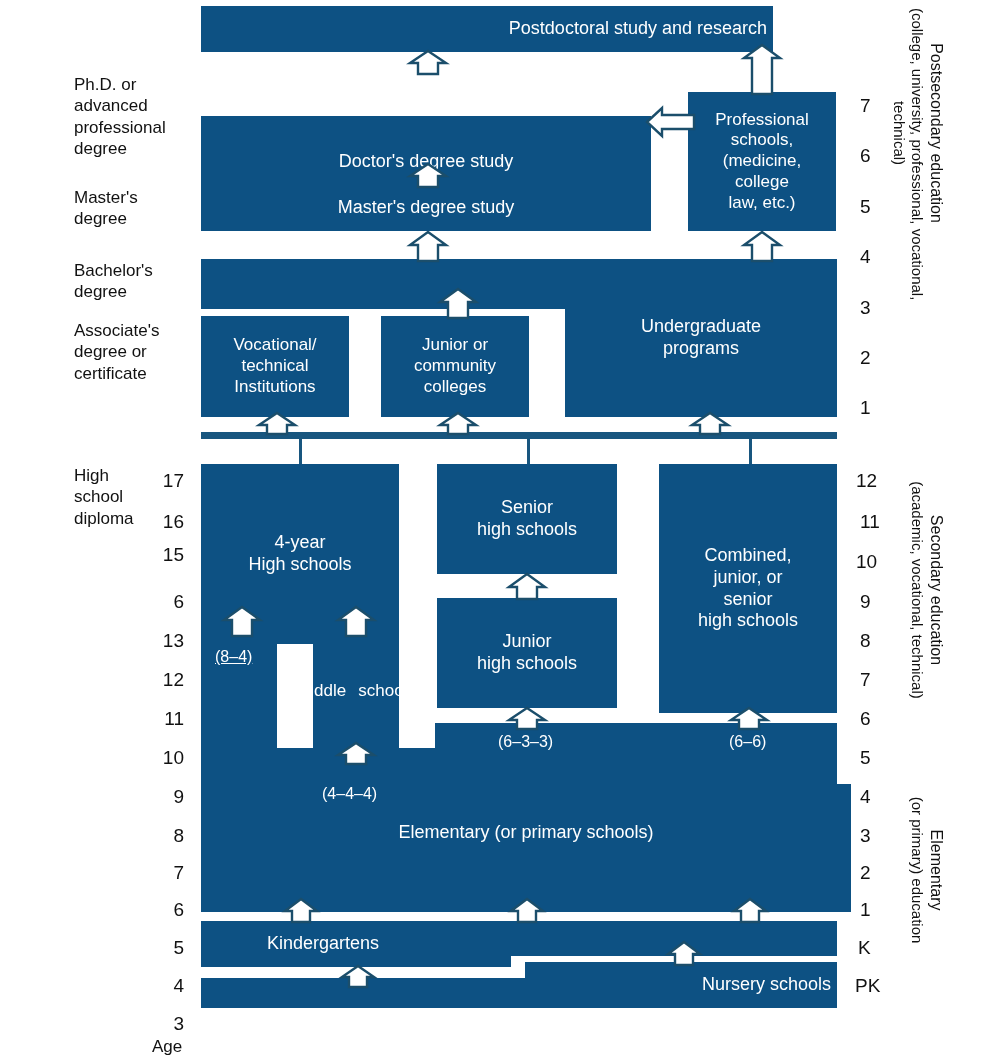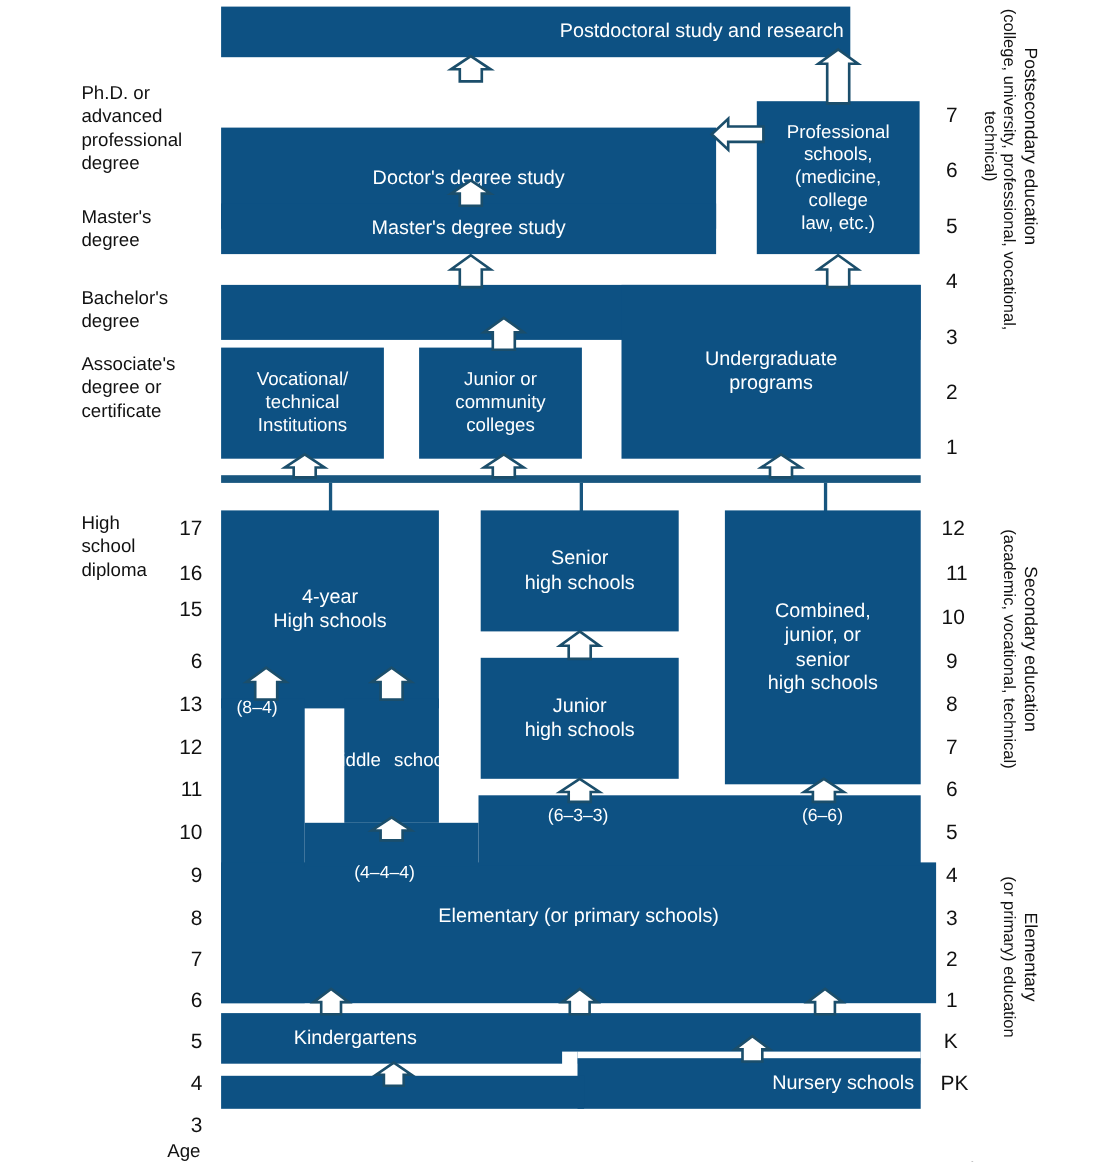--- a/index.html
+++ b/index.html
@@ -219,21 +219,21 @@
   </div>
 
   <div style="position:absolute;left:511px;top:956px;width:14px;height:24px;background:#ffffff;"></div>
   <div style="position:absolute;left:525px;top:956px;width:312px;height:12px;background:#ffffff;"></div>
 
   <div class="box" style="left:525px;top:962px;width:312px;height:46px;font-size:18px;justify-content:flex-end;">
     <span>Nursery schools</span>
   </div>
   <div class="box" style="left:201px;top:978px;width:330px;height:30px;"></div>
 
-  <div class="inbox-note" style="left:215px;top:635px;">(8–4)</div>
+  <div class="inbox-note" style="left:215px;top:648px;text-decoration:underline;">(8–4)</div>
   <div class="inbox-note" style="left:322px;top:785px;">(4–4–4)</div>
   <div class="inbox-note" style="left:498px;top:733px;">(6–3–3)</div>
   <div class="inbox-note" style="left:729px;top:733px;">(6–6)</div>
 
   <div class="uarrow" style="left:408px;top:50px;">
     <svg width="40" height="24" viewBox="0 0 40 24">
         <path d="M20 1 L38 13 L30 13 L30 24 L10 24 L10 13 L2 13 Z" fill="#ffffff" stroke="#1b4e6b" stroke-width="2.4" stroke-linejoin="miter"></path>
       </svg>
   </div>
 

